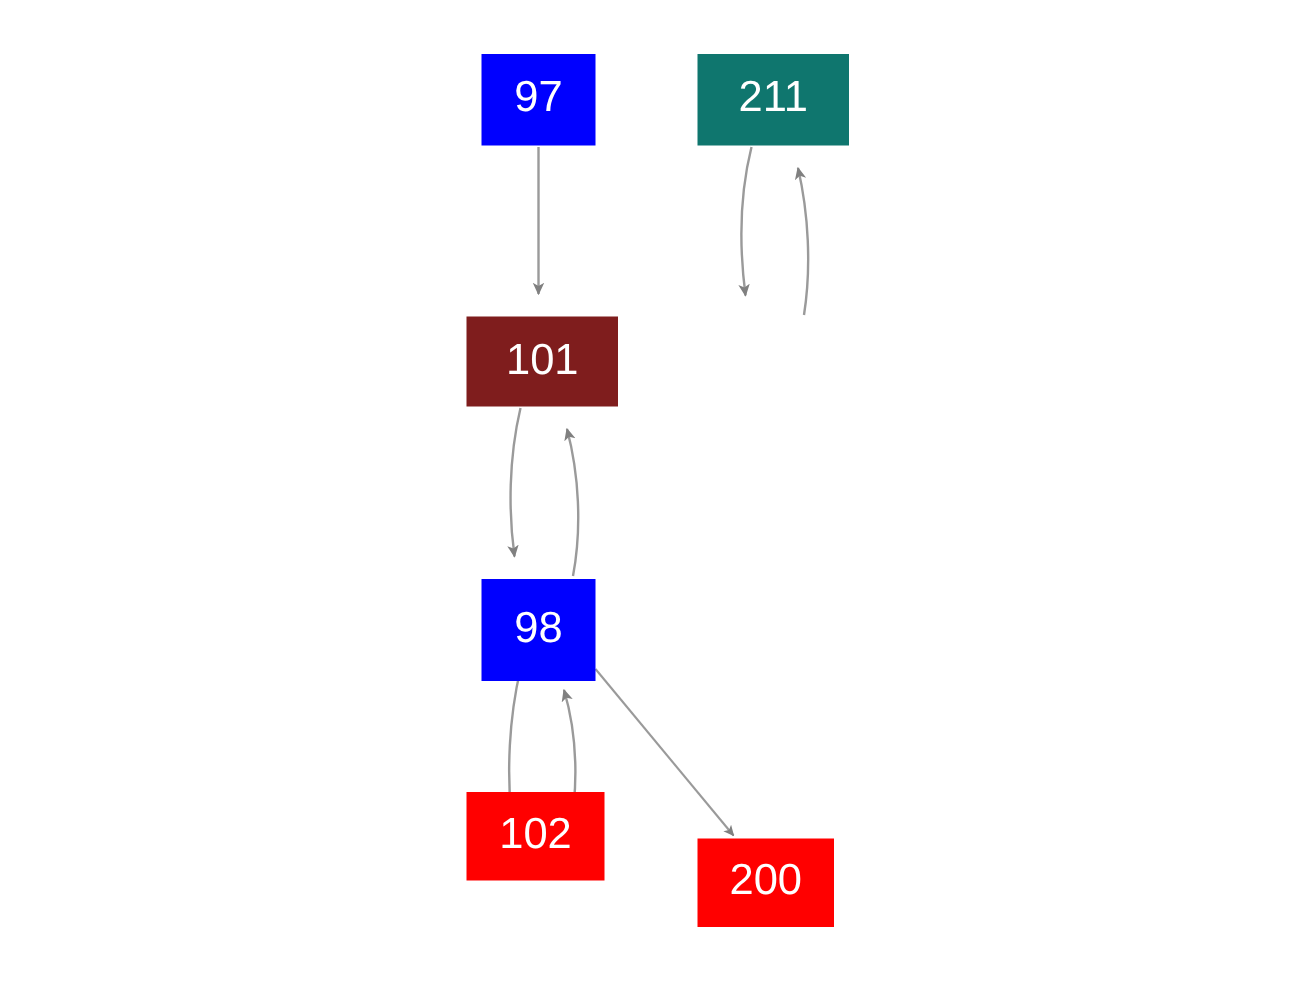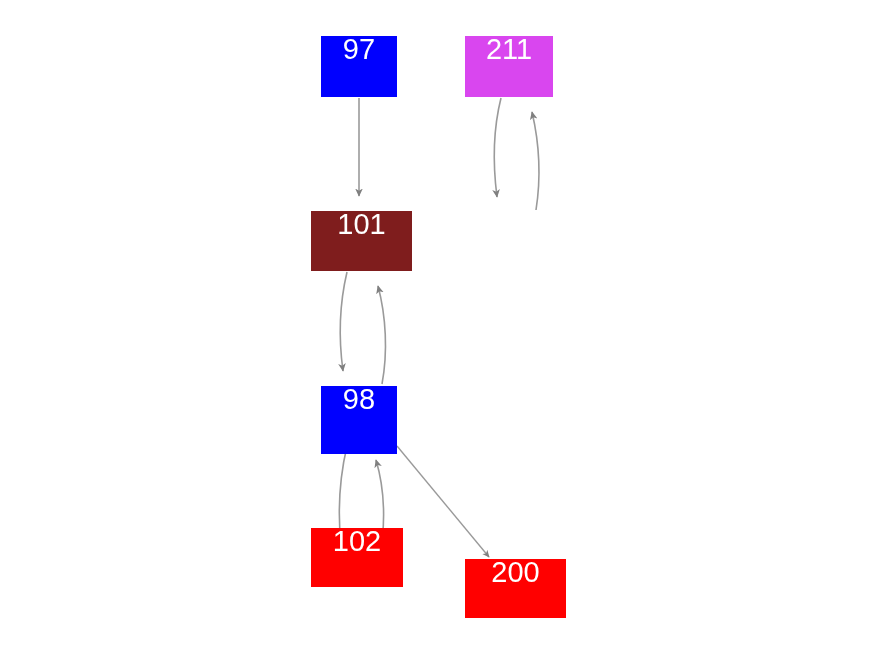--- a/index.html
+++ b/index.html
@@ -20,20 +20,21 @@
     left: 0;
     top: 0;
     width: 875px;
     height: 656px;
     pointer-events: none;
   }
   .node {
     position: absolute;
     box-sizing: border-box;
     display: flex;
+    align-items: center;
     justify-content: center;
     color: #ffffff;
     font-size: 29px;
     font-weight: 400;
     line-height: 1;
     letter-spacing: 0px;
     user-select: none;
   }
   .node-label {
     display: block;
@@ -66,34 +67,34 @@
 
     <path d="M 379,558 C 386,526 385,490 376,460" fill="none" stroke="#9a9a9a" stroke-width="1.6" marker-end="url(#arrowhead)"></path>
 
     <path d="M 397,446 L 489,557" fill="none" stroke="#9a9a9a" stroke-width="1.4" marker-end="url(#arrowhead)"></path>
   </svg>
 
   <div class="node" style="left: 321px; top: 36px; width: 76px; height: 61px; background: rgb(0, 0, 255); color: rgb(255, 255, 255);">
     <span class="node-label">97</span>
   </div>
 
-  <div class="node" style="left: 465px; top: 36px; width: 88px; height: 61px; background: #d946ef; color: rgb(255, 255, 255);">
+  <div class="node" style="left: 465px; top: 36px; width: 101px; height: 61px; background: #0f766e; color: rgb(255, 255, 255);">
     <span class="node-label">211</span>
   </div>
 
   <div class="node" style="left: 311px; top: 211px; width: 101px; height: 60px; background: #7f1d1d; color: rgb(255, 255, 255);">
     <span class="node-label">101</span>
   </div>
 
 
   <div class="node" style="left: 321px; top: 386px; width: 76px; height: 68px; background: rgb(0, 0, 255); color: #ffffff;">
     <span class="node-label">98</span>
   </div>
 
   <div class="node" style="left: 311px; top: 528px; width: 92px; height: 59px; background: rgb(255, 0, 0); color: rgb(255, 255, 255);">
     <span class="node-label">102</span>
   </div>
 
-  <div class="node" style="left: 465px; top: 559px; width: 101px; height: 59px; background: rgb(255, 0, 0); color: rgb(255, 255, 255);">
+  <div class="node" style="left: 465px; top: 559px; width: 91px; height: 59px; background: rgb(255, 0, 0); color: rgb(255, 255, 255);">
     <span class="node-label">200</span>
   </div>
 
 </div>
 
 </body></html>

